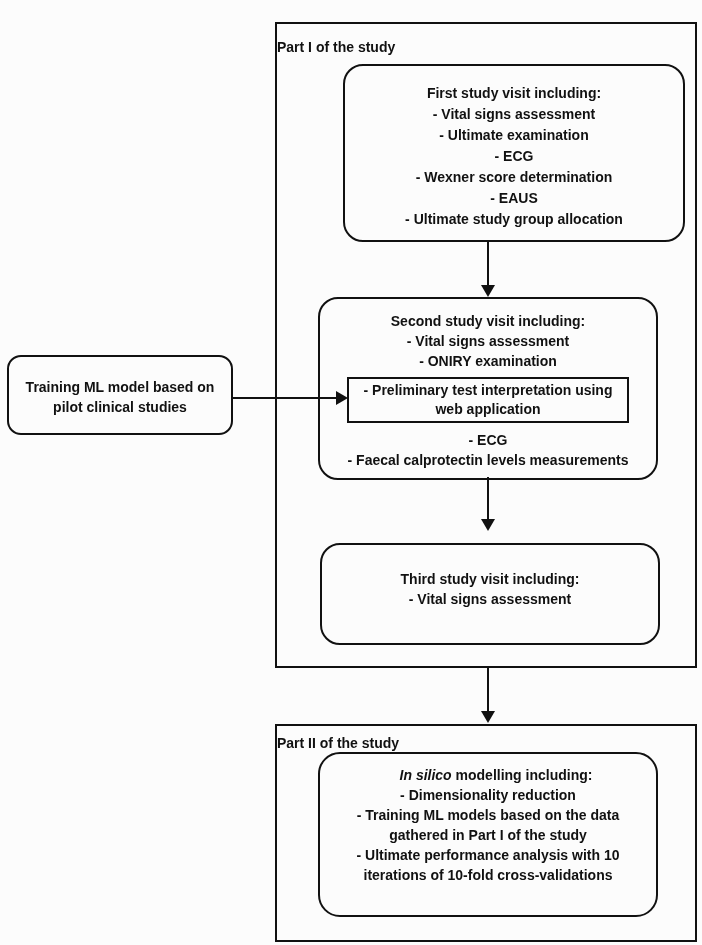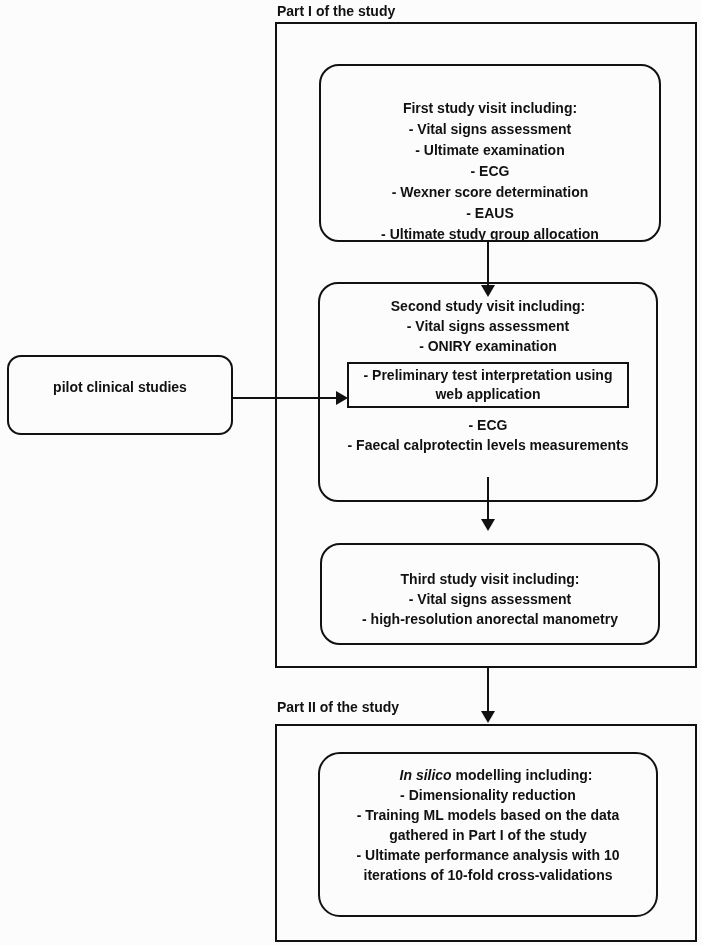--- a/index.html
+++ b/index.html
@@ -11,39 +11,40 @@
     font-family: "Liberation Sans", sans-serif;
     font-weight: 700;
     color: #111;
     overflow: hidden;
   }
   .part-label {
     position: absolute;
     font-size: 14px;
     line-height: 18px;
     white-space: nowrap;
+    margin-top: 36px;
   }
   .container {
     position: absolute;
     border: 2px solid #111;
     box-sizing: border-box;
     background: transparent;
   }
   .rbox {
     position: absolute;
     border: 2px solid #111;
     border-radius: 20px;
     box-sizing: border-box;
     text-align: center;
     font-size: 14px;
     line-height: 20px;
     background: transparent;
   }
   .rbox .ln { white-space: nowrap; }
-  .box1 { line-height: 21px; padding-top: 32px; }
+  .box1 { line-height: 21px; padding-top: 17px; margin-left: 24px; }
   .box2 { padding-top: 12px; }
   .box3 { padding-top: 24px; margin-top: 12px; }
   .mlbox { border-radius: 14px; padding-top: 20px; }
   .p2box { border-radius: 22px; padding-top: 11px; }
   .inner-rect {
     border: 2px solid #111;
     box-sizing: border-box;
     width: 282px;
     margin: 6px auto 0;
     line-height: 19px;
@@ -88,50 +89,50 @@
     <div class="ln">- Wexner score determination</div>
     <div class="ln">- EAUS</div>
     <div class="ln">- Ultimate study group allocation</div>
   </div>
 
   <div class="arrow-down" style="left:481px; top:242px; height:55px;">
     <div class="shaft"></div>
     <div class="head"></div>
   </div>
 
-  <div class="rbox box2" style="left:318px; top:282px; width:340px; height:220px;">
+  <div class="rbox box2" style="left:318px; top:297px; width:340px; height:183px;">
     <div class="ln">Second study visit including:</div>
     <div class="ln">- Vital signs assessment</div>
     <div class="ln">- ONIRY examination</div>
     <div class="inner-rect">
       <div class="ln">- Preliminary test interpretation using</div>
       <div class="ln">web application</div>
     </div>
     <div class="ln ecg-after">- ECG</div>
     <div class="ln">- Faecal calprotectin levels measurements</div>
   </div>
 
   <div class="rbox mlbox" style="left:7px; top:355px; width:226px; height:80px;">
+    <div class="ln">Training ML model based on</div>
     <div class="ln">pilot clinical studies</div>
   </div>
 
   <div class="arrow-right" style="left:233px; top:391px; width:115px;">
     <div class="shaft"></div>
     <div class="head"></div>
   </div>
 
   <div class="arrow-down" style="left:481px; top:477px; height:54px;">
     <div class="shaft"></div>
     <div class="head"></div>
   </div>
 
   <div class="rbox box3" style="left:320px; top:531px; width:340px; height:102px;">
     <div class="ln">Third study visit including:</div>
     <div class="ln">- Vital signs assessment</div>
-    <div class="ln">- high-resolution anorectal manometry</div>
   </div>
 
   <div class="arrow-down" style="left:481px; top:668px; height:55px;">
     <div class="shaft"></div>
     <div class="head"></div>
   </div>
 
   <div class="part-label" style="left:277px; top:698px;">Part II of the study</div>
 
   <div class="container" style="left:275px; top:724px; width:422px; height:218px;"></div>

